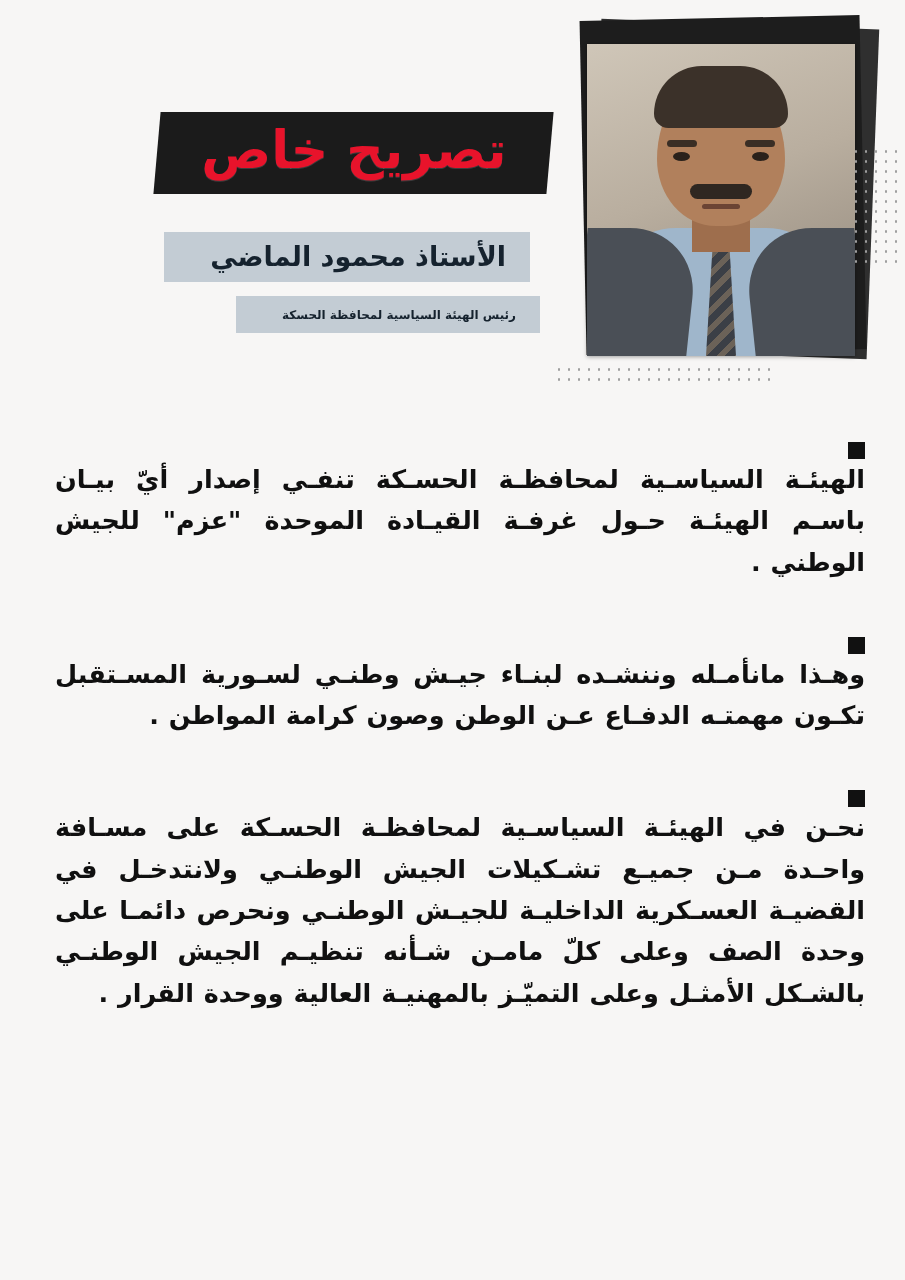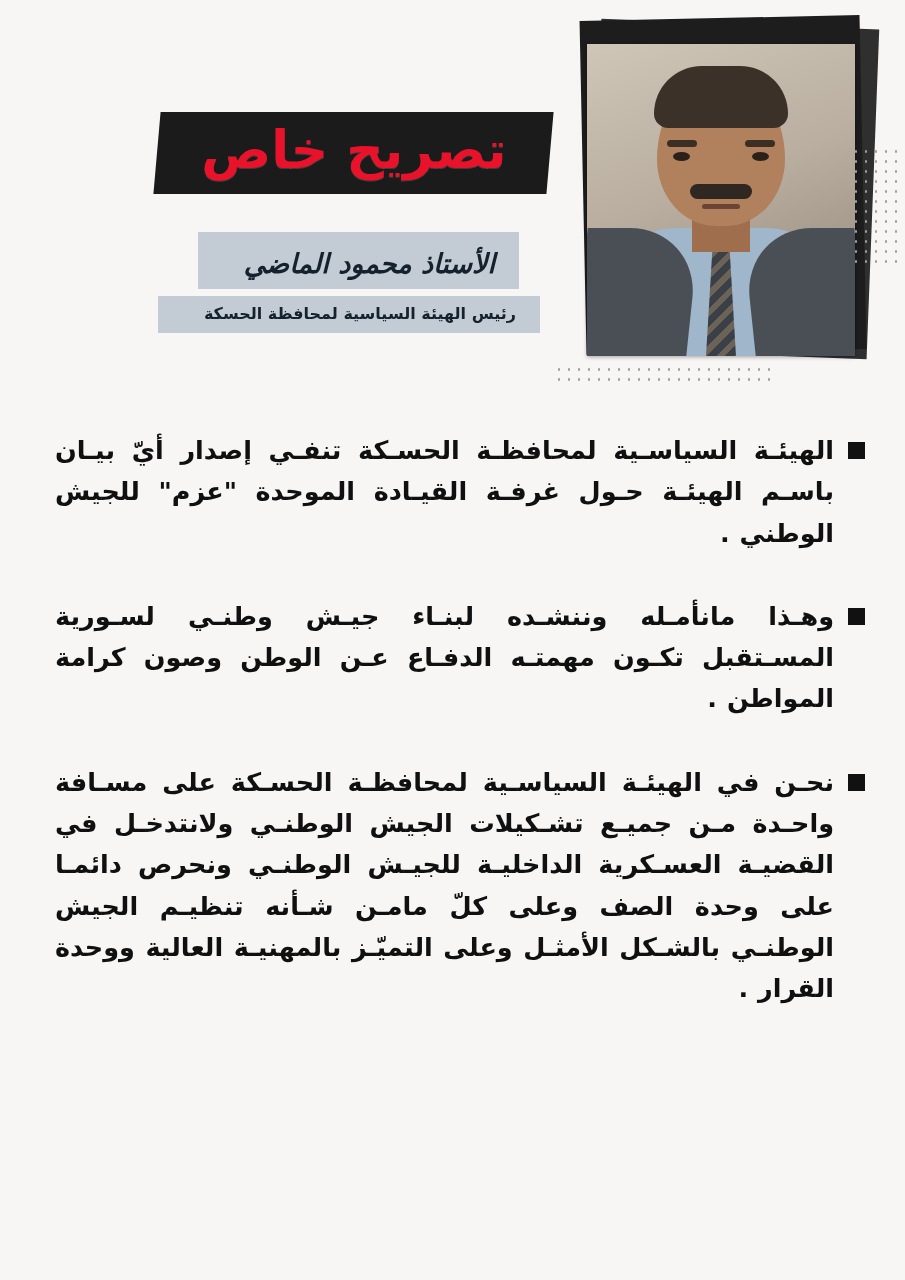--- a/index.html
+++ b/index.html
@@ -188,57 +188,56 @@
     font-size: 52px;
     font-weight: 800;
     letter-spacing: 0px;
     line-height: 1;
     text-shadow: 0 1px 0 rgba(255,255,255,.15);
   }
 
   .name-bar {
     position: absolute;
     top: 232px;
-    right: 386px;
+    right: 375px;
     background: #c3ccd4;
-    padding: 16px 24px 10px 46px;
+    padding: 9px 24px 10px 46px;
     text-align: right;
-    font-style: italic;
   }
   .name-bar span {
     color: #15222e;
     font-size: 27px;
     font-weight: 800;
   }
   .role-bar {
     position: absolute;
     top: 296px;
     right: 365px;
     background: #c3ccd4;
     padding: 8px 24px 10px 46px;
     text-align: right;
   }
   .role-bar span {
     color: #15222e;
-    font-size: 16px;
+    font-size: 12px;
     font-weight: 800;
     margin-top: 12px;
   }
 
   
   .content {
     position: absolute;
     top: 430px;
     right: 0;
     left: 0;
     padding: 0 40px 0 55px;
   }
   .bullet-row {
     display: flex;
-    flex-direction: row;
+    flex-direction: column;
     align-items: flex-start;
     margin-bottom: 42px;
   }
   .bullet-mark {
     flex: 0 0 auto;
     width: 17px;
     height: 17px;
     background: #111111;
     margin-top: 12px;
     margin-left: 14px;

